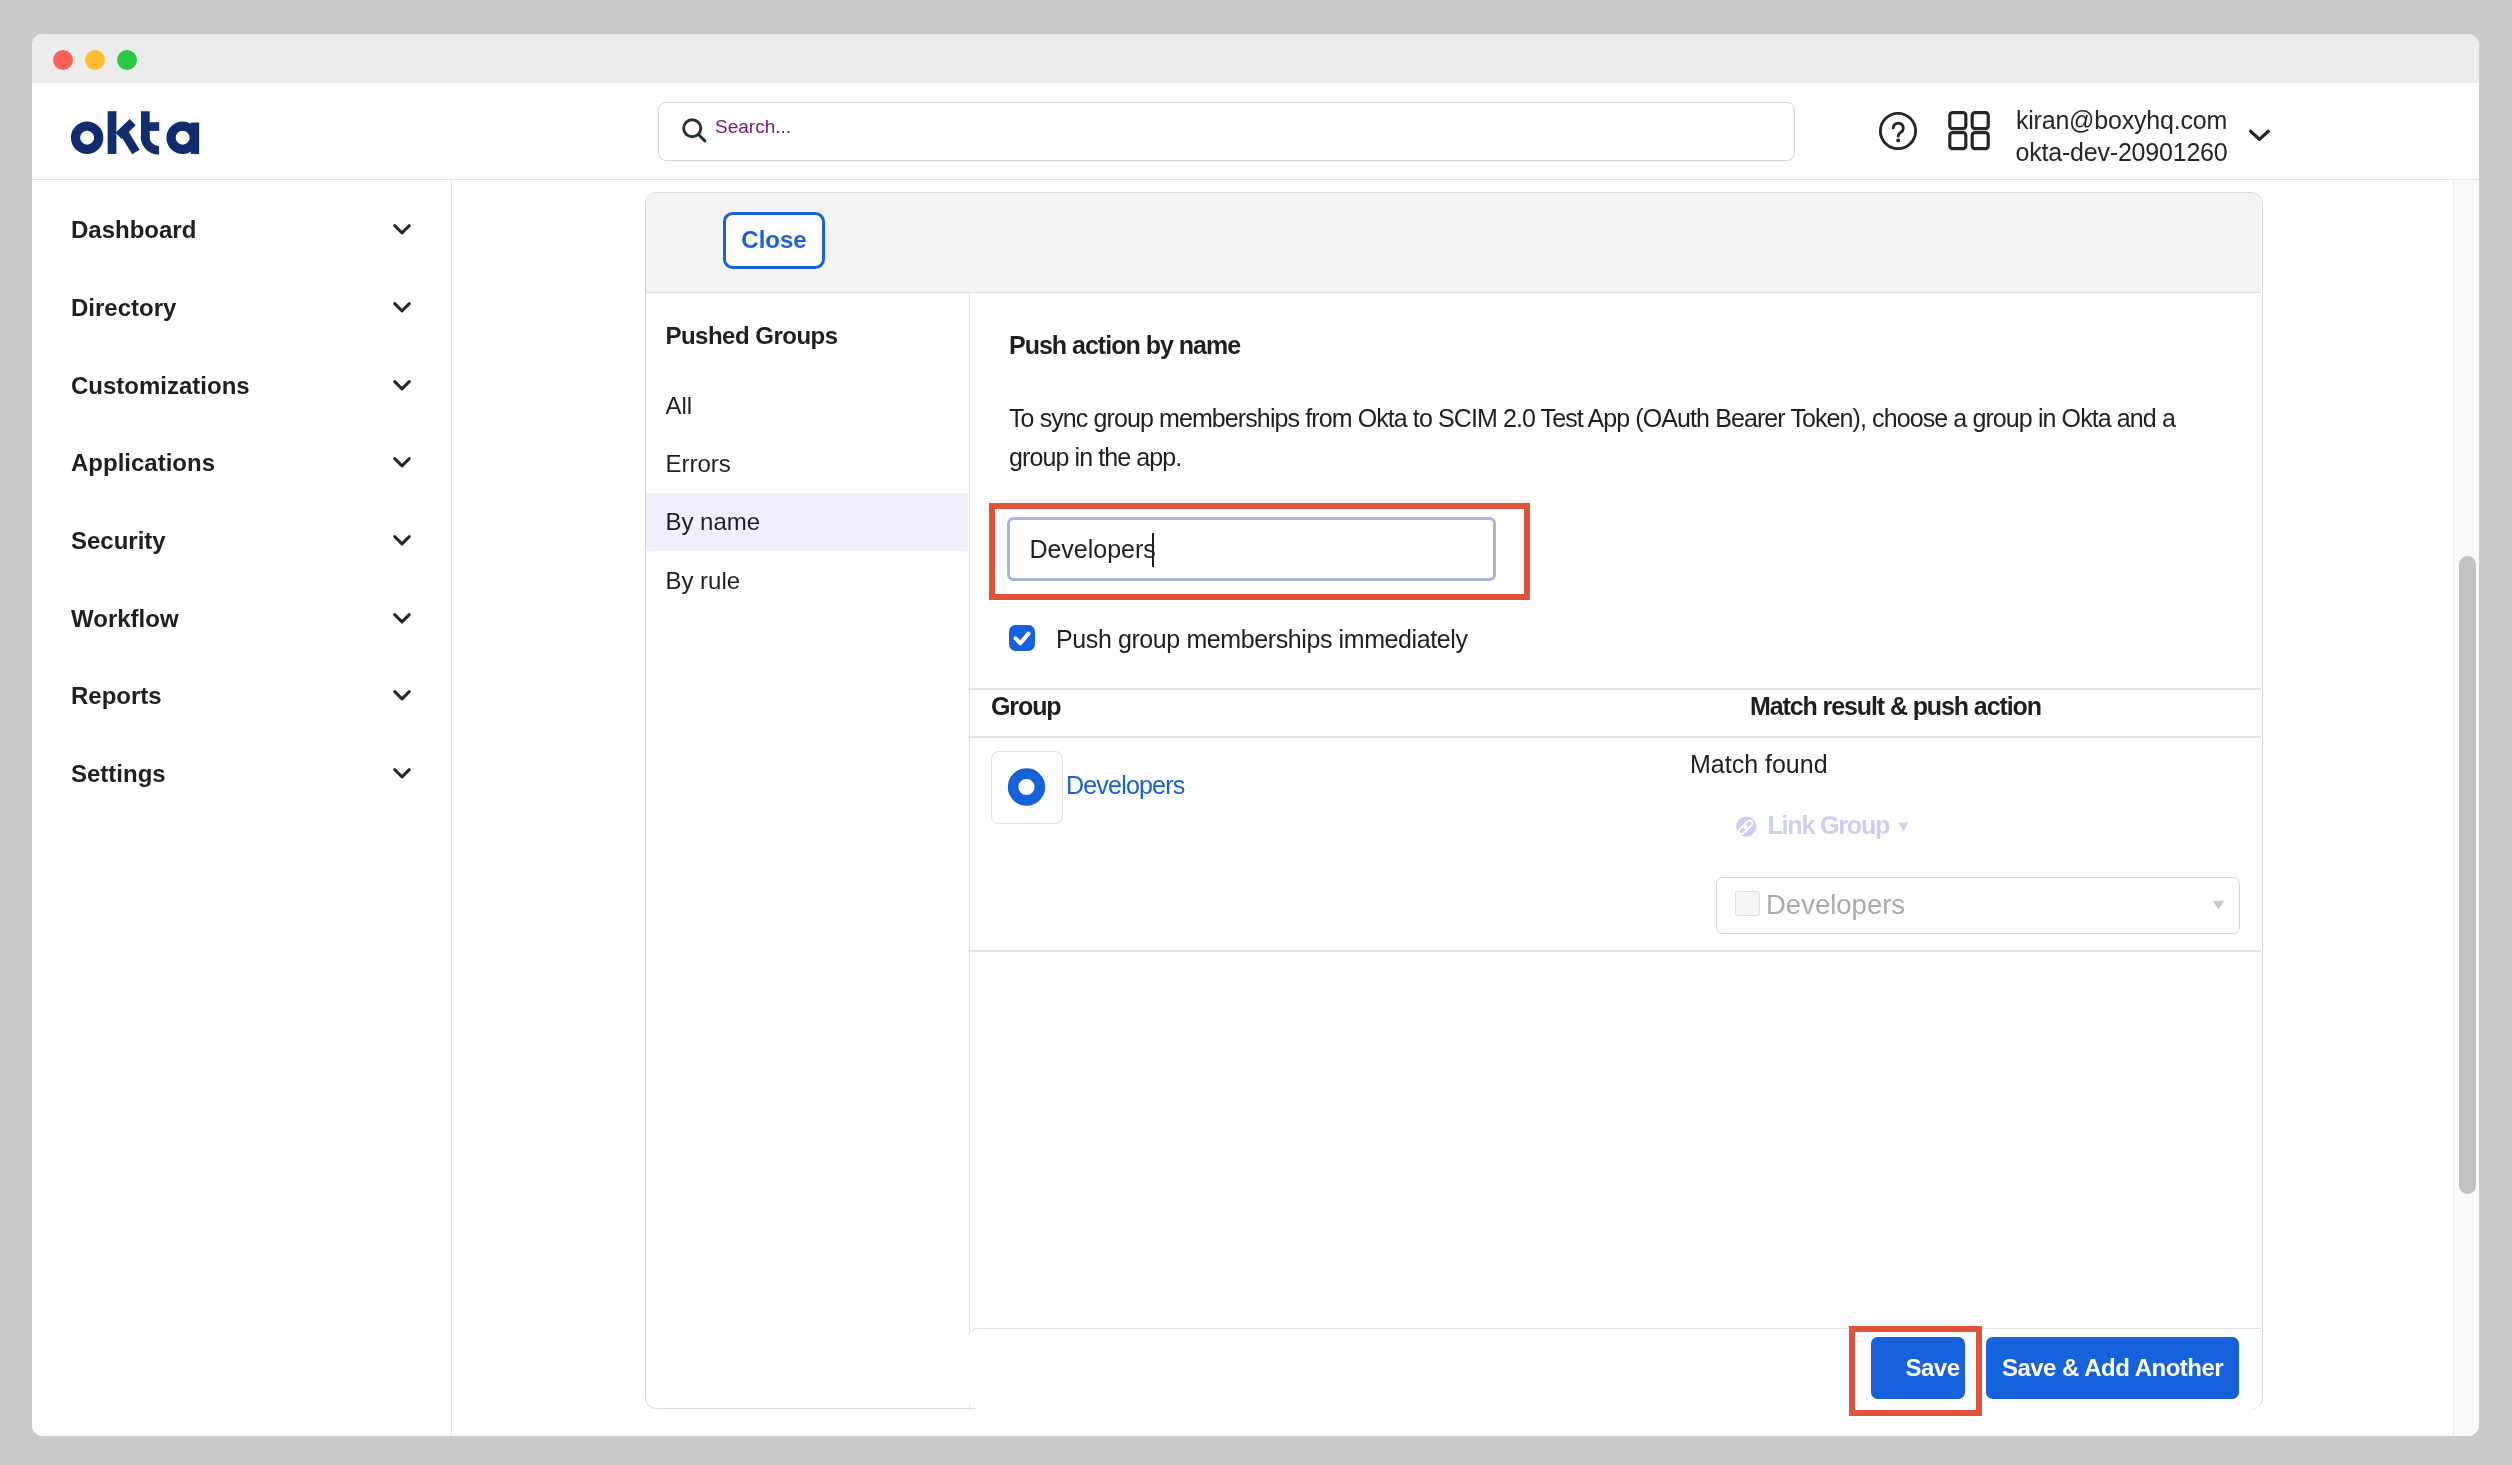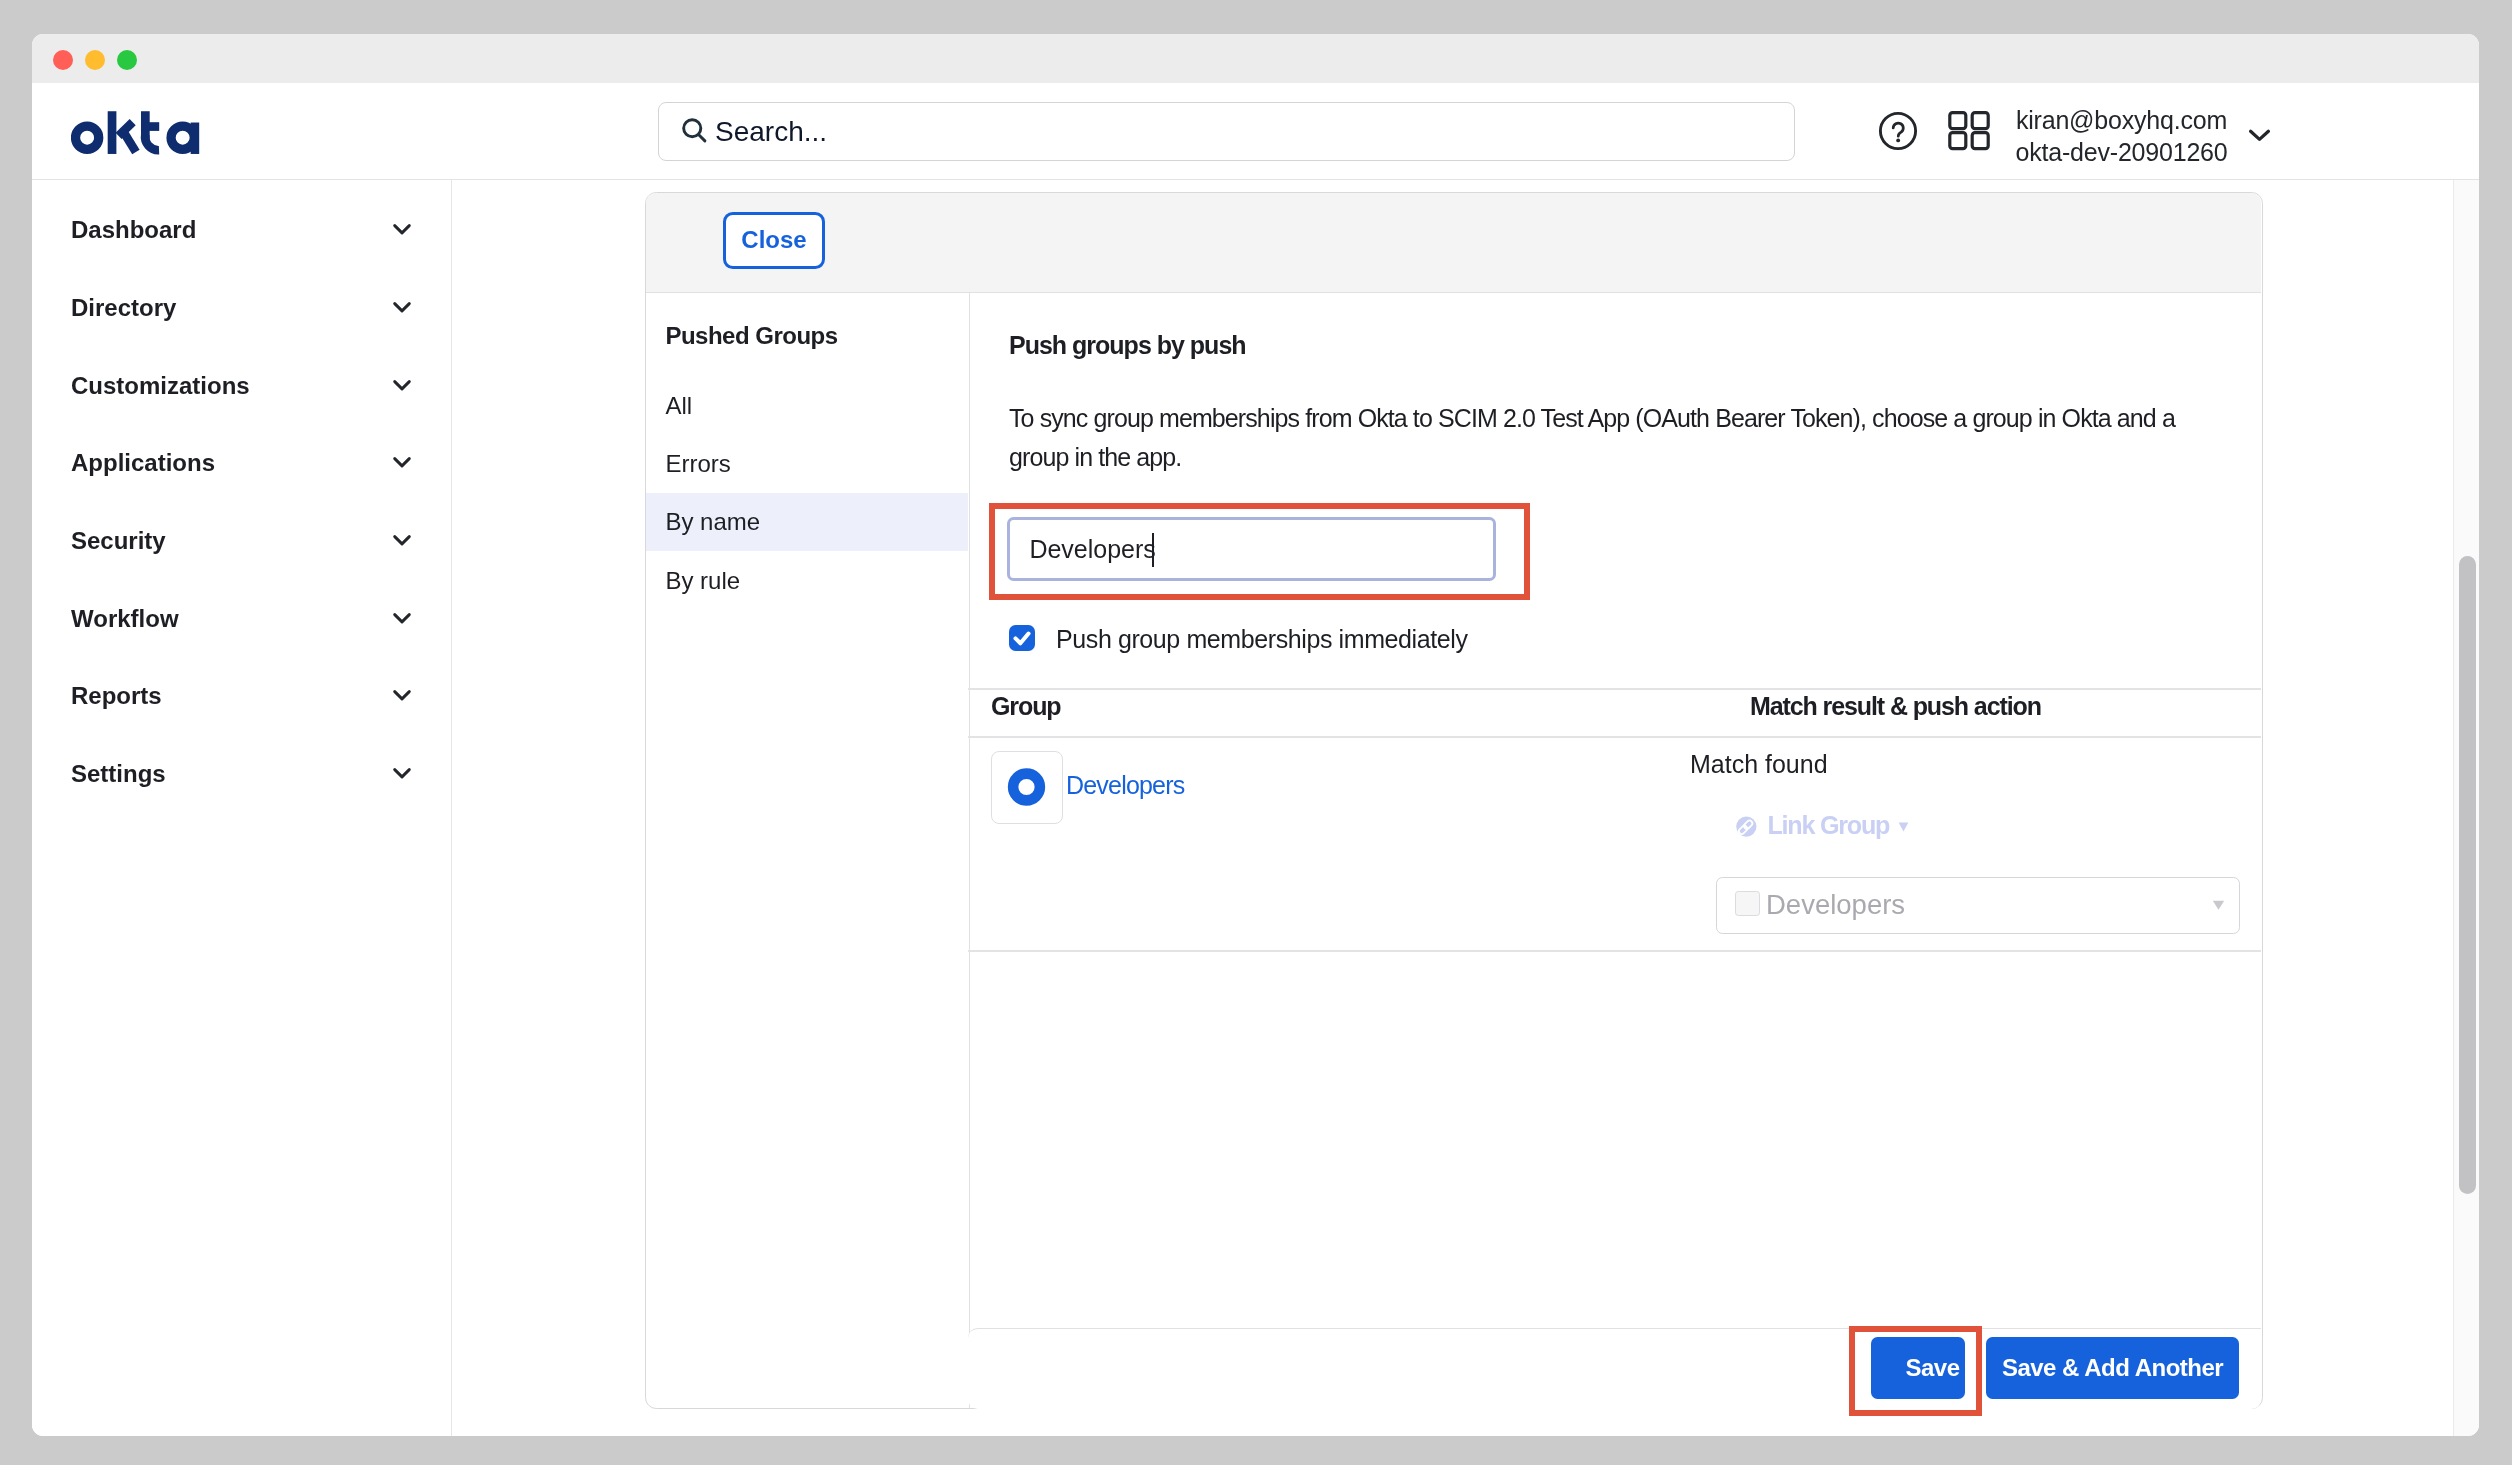--- a/index.html
+++ b/index.html
@@ -6,21 +6,21 @@
   html,body { width:2512px; height:1466px; background:#cbcbcb; font-family:"Liberation Sans", sans-serif; }
   .abs { position:absolute; }
   #win { position:absolute; left:32px; top:34px; width:2447px; height:1402px;
          background:#fff; border-radius:11.3px; overflow:hidden; }
   #titlebar { position:absolute; left:0; top:0; width:2447px; height:49px; background:#ececec; }
   .dot { position:absolute; top:16px; width:20px; height:20px; border-radius:50%; }
   #header { position:absolute; left:0; top:49px; width:2447px; height:97px; background:#fff;
             border-bottom:1.6px solid #e3e3e6; }
   #search { position:absolute; left:626px; top:19.4px; width:1137px; height:59px;
             border:1.6px solid #d3d3d8; border-radius:8px; }
-  #search .ph { position:absolute; left:56px; top:13px; font-size:28px; color:#0f172a; }
+  #search .ph { position:absolute; left:56px; top:13px; font-size:19px; color:#701a75; }
   #userblock { position:absolute; left:1968px; top:21px; width:243px; text-align:center;
                font-size:25px; color:#23262b; line-height:32px; letter-spacing:-0.2px; }
   #sidebar { position:absolute; left:0; top:146px; width:420px; height:1256px;
              border-right:1.6px solid #e7e7ea; background:#fff; }
   .navitem { position:absolute; left:39px; font-size:24px; font-weight:bold; color:#1d1f24; }
   #gutter { position:absolute; left:2421px; top:146px; width:27px; height:1256px;
             background:#fafafa; border-left:1.6px solid #eaeaea; }
   #thumb { position:absolute; left:2427px; top:522px; width:17px; height:638px;
            border-radius:9px; background:#c2c2c4; }
   #panel { position:absolute; left:613px; top:158px; width:1618px; height:1217px;
@@ -150,21 +150,21 @@
   <div id="thumb"></div>
   <div id="panel">
     <div id="strip"></div>
     <div id="closebtn">Close</div>
     <div id="subnav"></div>
     <div id="pgh">Pushed Groups</div>
     <div class="snrow" style="top:184px;">All</div>
     <div class="snrow" style="top:242px;">Errors</div>
     <div class="snrow snsel" style="top:300px;">By name</div>
     <div class="snrow" style="top:359px;">By rule</div>
-    <div id="h1">Push groups by push</div>
+    <div id="h1">Push action by name</div>
     <div id="para">To sync group memberships from Okta to SCIM 2.0 Test App (OAuth Bearer Token), choose a group in Okta and a<br>group in the app.</div>
     <div id="rect1"></div>
     <div id="input1">
       <div class="txt">Developers</div>
       <div class="caret"></div>
     </div>
     <div id="cb1">
       <svg width="26" height="26" viewBox="0 0 32 32">
         <polyline points="8,16.5 14,22.5 24,10.5" fill="none" stroke="#fff" stroke-width="5" stroke-linecap="round" stroke-linejoin="round"></polyline>
       </svg>

